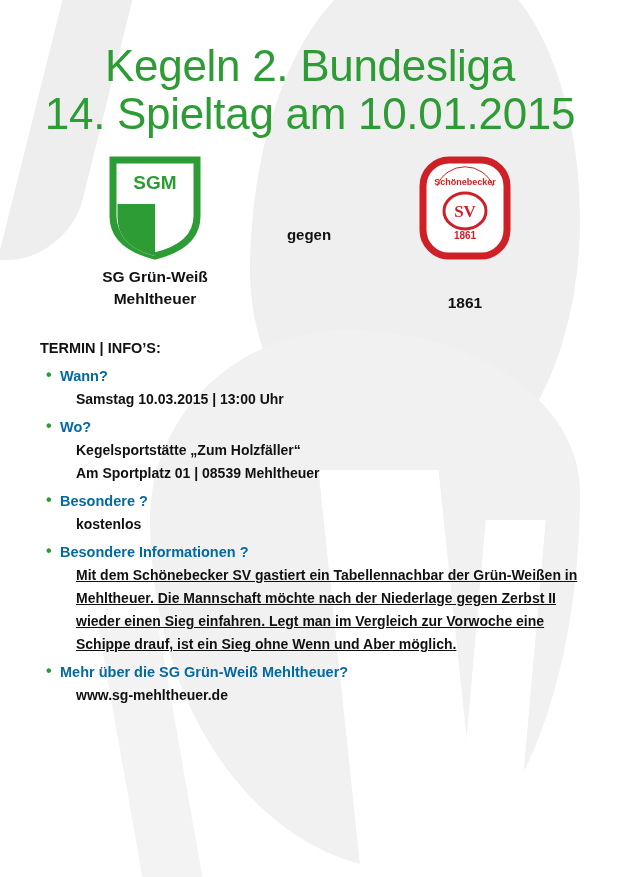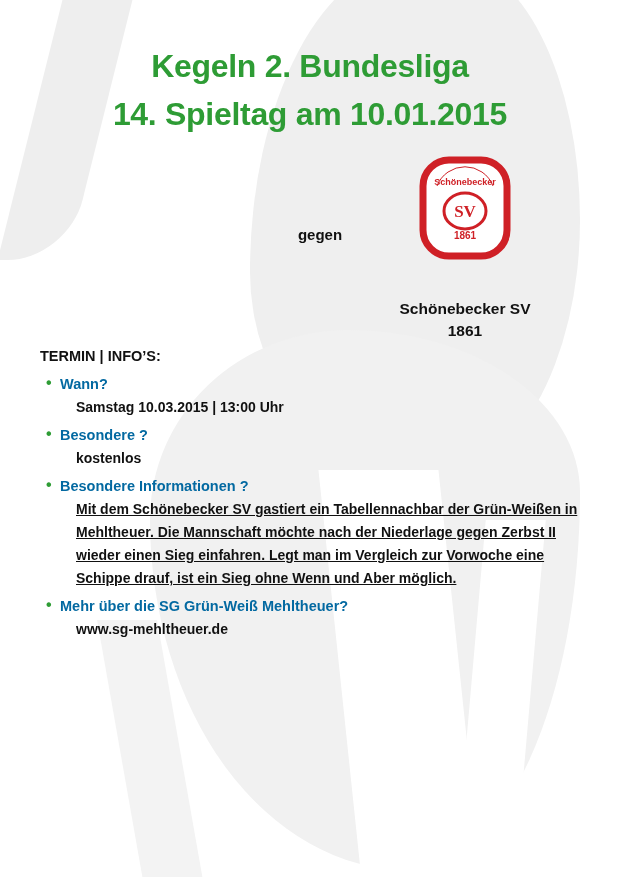--- a/index.html
+++ b/index.html
@@ -71,22 +71,22 @@
     position: relative;
     z-index: 2;
     padding: 0;
   }
   .title-block {
     text-align: center;
     padding-top: 42px;
   }
   .title-line {
     color: #2e9c35;
-    font-weight: bold;
-    font-size: 32px;
+    font-weight: normal;
+    font-size: 44px;
     line-height: 48px;
     letter-spacing: -0.3px;
   }
   .teams {
     position: relative;
     height: 180px;
     margin-top: 18px;
   }
   .team {
     position: absolute;
@@ -98,21 +98,21 @@
   .team-right { left: 365px; }
   .team-name {
     font-weight: bold;
     font-size: 15.5px;
     line-height: 22px;
     color: #111111;
     margin-top: 6px;
   }
   .gegen {
     position: absolute;
-    left: 265px;
+    left: 254px;
     top: 70px;
     width: 110px;
     text-align: center;
     font-weight: bold;
     font-size: 15px;
     color: #111111;
   }
   
   .crest-left {
     width: 92px;
@@ -127,21 +127,21 @@
   }
   
   .crest-right {
     width: 92px;
     height: 136px;
     margin: 0 auto;
     position: relative;
   }
   .info-wrap {
     padding: 0 38px 0 40px;
-    margin-top: 12px;
+    margin-top: 4px;
   }
   .info-head {
     font-weight: bold;
     font-size: 14.5px;
     color: #111111;
     margin-bottom: 8px;
   }
   ul.bullets {
     list-style: none;
     margin: 0;
@@ -198,52 +198,70 @@
 
   <div class="content">
 
     <div class="title-block">
       <div class="title-line">Kegeln 2. Bundesliga</div>
       <div class="title-line">14. Spieltag am 10.01.2015</div>
     </div>
 
     <div class="teams">
 
+      <div class="team team-left">
+        <div class="crest-left">
+          <svg class="shield-outer" viewBox="0 0 92 104">
+            <path d="M4 4 H88 V60 C88 82 70 94 46 100 C22 94 4 82 4 60 Z" fill="#ffffff" stroke="#2e9c35" stroke-width="7"></path>
+            <path d="M46 100 C22 94 8.5 82 8.5 60 V48 H46 Z" fill="#ffffff"></path>
+            <path d="M8.5 48 H46 V100 C22 94 8.5 82 8.5 60 Z" fill="#2e9c35"></path>
+            <rect x="8.5" y="41" width="75" height="7" fill="#ffffff"></rect>
+            <text x="46" y="33" text-anchor="middle" font-family="Liberation Sans, sans-serif" font-size="19" font-weight="bold" fill="#2e9c35">SGM</text>
+          </svg>
+
+        </div>
+        <div class="team-name">SG Grün-Weiß</div>
+        <div class="team-name" style="margin-top:0">Mehltheuer</div>
+      </div>
 
       <div class="gegen">gegen</div>
 
       <div class="team team-right">
         <div class="crest-right">
           <svg viewBox="0 0 92 104" width="92" height="104">
             <rect x="4" y="4" width="84" height="96" rx="26" ry="26" fill="#ffffff" stroke="#cf2026" stroke-width="7"></rect>
             <path d="M18 30 A30 30 0 0 1 74 30" fill="none" stroke="#cf2026" stroke-width="1"></path>
             <text x="46" y="29" text-anchor="middle" font-family="Liberation Sans, sans-serif" font-size="9" font-weight="bold" fill="#cf2026">Schönebecker</text>
             <ellipse cx="46" cy="55" rx="21" ry="18" fill="none" stroke="#cf2026" stroke-width="3"></ellipse>
             <text x="46" y="61" text-anchor="middle" font-family="Liberation Serif, serif" font-size="17" font-weight="bold" fill="#cf2026">SV</text>
             <text x="46" y="83" text-anchor="middle" font-family="Liberation Sans, sans-serif" font-size="10" font-weight="bold" fill="#cf2026">1861</text>
           </svg>
           
           
           
         </div>
-        <div class="team-name">Schönebecker SV</div>
         <div class="team-name" style="margin-top:0">1861</div>
       </div>
 
     </div>
 
     <div class="info-wrap">
       <div class="info-head">TERMIN | INFO’S:</div>
 
       <ul class="bullets">
         <li>
           <div class="q">Wann?</div>
           <div class="a">Samstag 10.03.2015 | 13:00 Uhr</div>
         </li>
         <li>
+          <div class="q">Wo?</div>
+          <div class="a nospace">Kegelsportstätte „Zum Holzfäller“</div>
+          <div class="a">Am Sportplatz 01 | 08539 Mehltheuer</div>
+        </li>
+        <li>
           <div class="q">Besondere ?</div>
           <div class="a">kostenlos</div>
         </li>
         <li>
           <div class="q">Besondere Informationen ?</div>
           <div class="a para">Mit dem Schönebecker SV gastiert ein Tabellennachbar der Grün-Weißen in Mehltheuer. Die Mannschaft möchte nach der Niederlage gegen Zerbst II wieder einen Sieg einfahren. Legt man im Vergleich zur Vorwoche eine Schippe drauf, ist ein Sieg ohne Wenn und Aber möglich.</div>
         </li>
         <li>
           <div class="q">Mehr über die SG Grün-Weiß Mehltheuer?</div>
           <div class="a">www.sg-mehltheuer.de</div>

